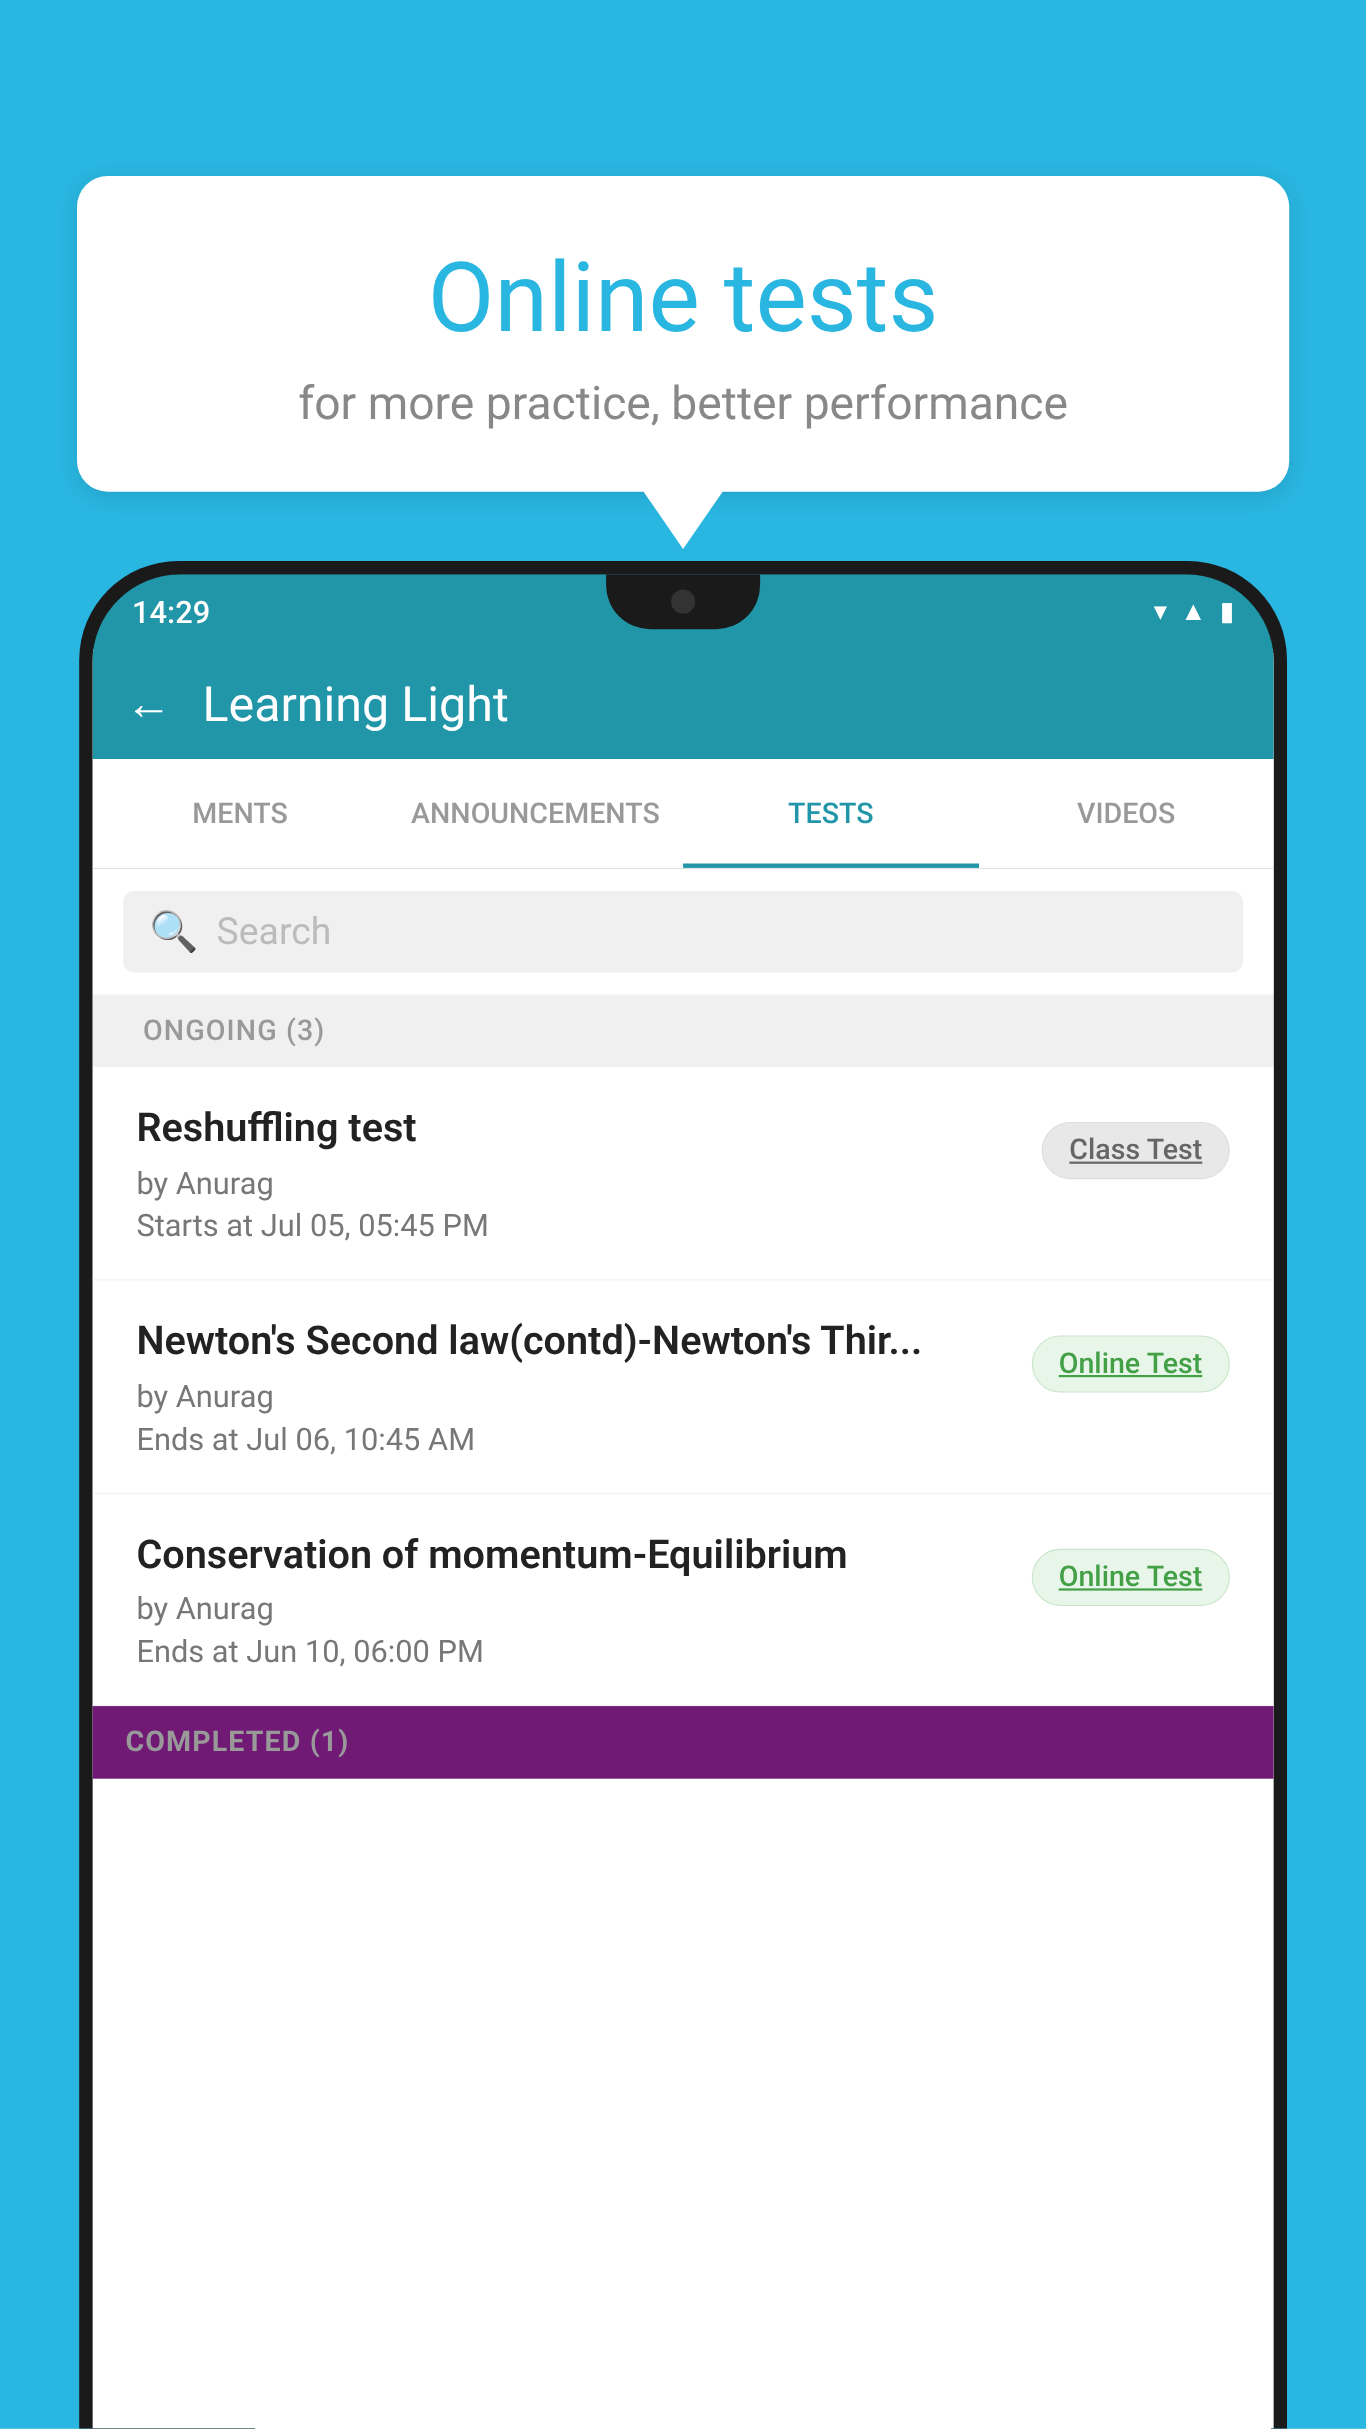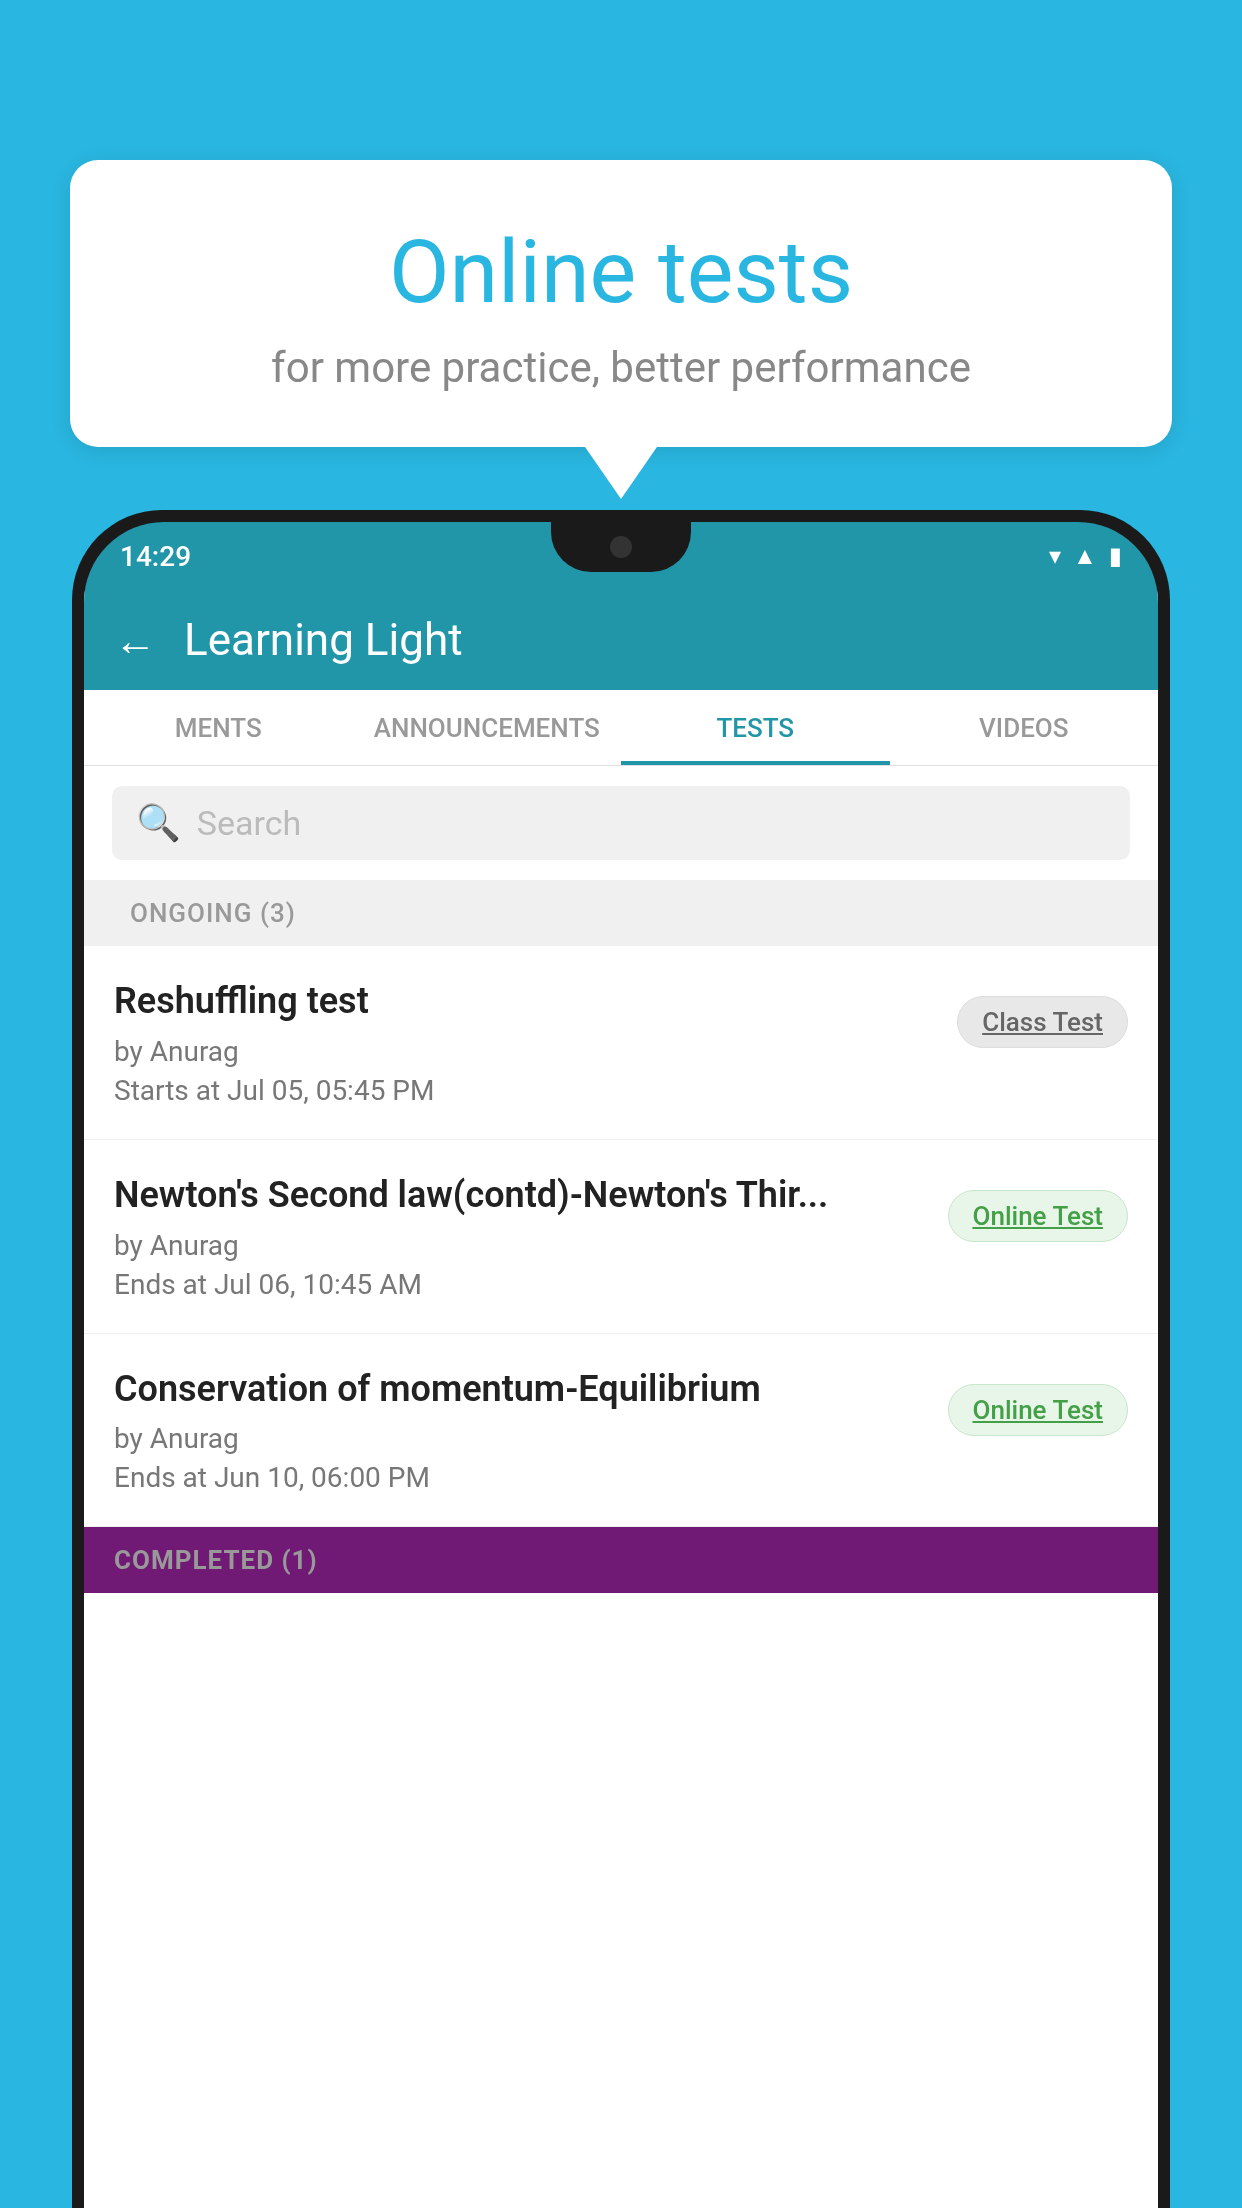--- a/index.html
+++ b/index.html
@@ -146,21 +146,21 @@
       color: white;
       font-size: 44px;
       font-weight: 400;
     }
 
     
     .tab-bar {
       background: white;
       display: flex;
       border-bottom: 1px solid #e0e0e0;
-      height: 76px;
+      height: 100px;
     }
 
     .tab-item {
       flex: 1;
       display: flex;
       align-items: center;
       justify-content: center;
       font-size: 26px;
       font-weight: 500;
       color: #999;
@@ -217,21 +217,21 @@
       font-weight: 500;
       letter-spacing: 1px;
     }
 
     
     .test-list {
       background: white;
     }
 
     .test-item {
-      padding: 32px 30px;
+      padding: 32px 40px;
       border-bottom: 1px solid #f0f0f0;
       display: flex;
       align-items: flex-start;
       justify-content: flex-end;
       gap: 20px;
     }
 
     .test-info {
       flex: 1;
     }

